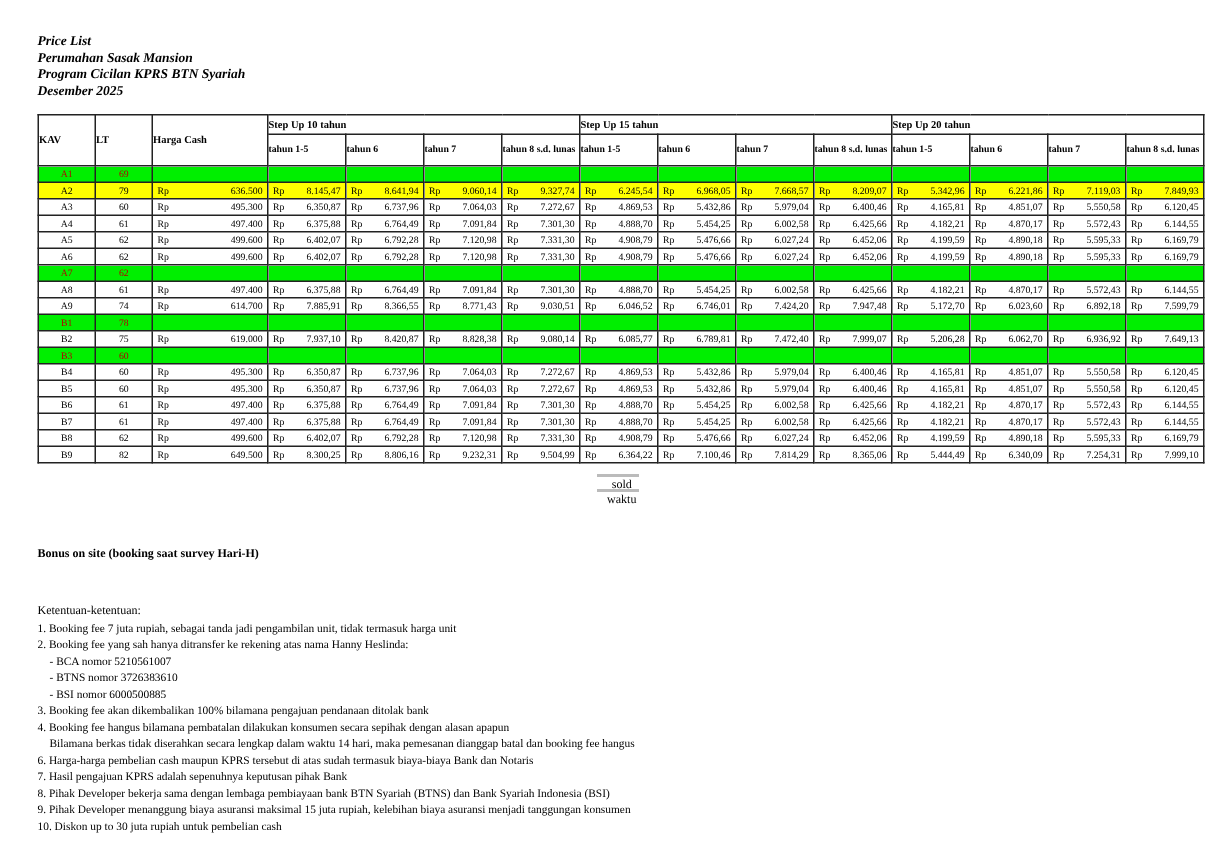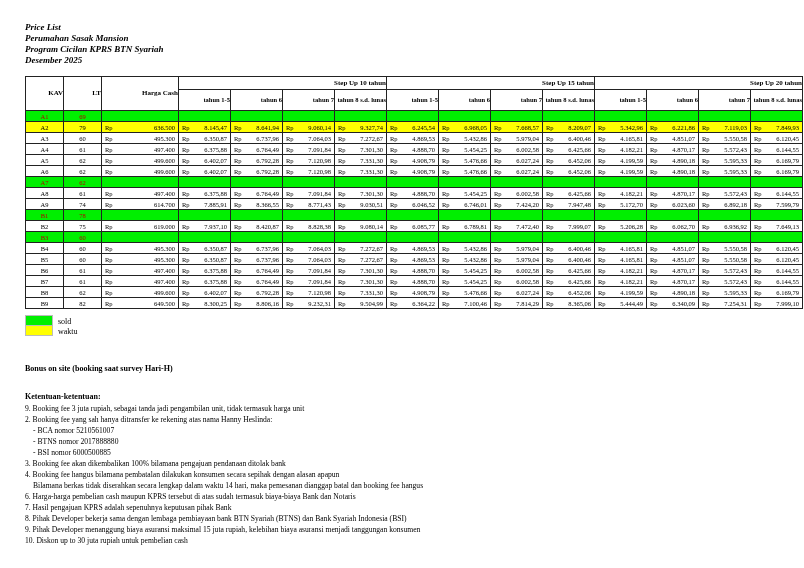--- a/index.html
+++ b/index.html
@@ -11,37 +11,37 @@
 
   
   .titleblock { margin-bottom:10px; }
   .titleblock div { font-size:9px; font-weight:bold; font-style:italic; line-height:11px; }
 
   
   table.price { border-collapse:collapse; table-layout:fixed; width:778px; font-size:7px; }
   table.price th, table.price td {
     border:1px solid #222; padding:0; overflow:hidden; white-space:nowrap;
   }
-  table.price th { font-weight:bold; text-align:right; line-height:1.15; padding:1px 0; }
+  table.price th { font-weight:bold; text-align:left; line-height:1.15; padding:1px 0; }
   tr.grouprow th { height:10px; }
   tr.subrow th { height:18px; white-space:normal; font-size:6.5px; }
   table.price td { height:10px; font-size:6.5px; }
   td.c { text-align:center; }
   .money { display:flex; justify-content:space-between; padding:0 3px; }
   tr.sold { background:#00ef00; color:#b30000; }
   tr.booked { background:#ffff00; color:#000; }
 
   
   .legend { margin-top:7px; font-size:8px; }
-  .legrow { display:flex; align-items:flex-end; height:10px; }
+  .legrow { display:flex; align-items:center; height:10px;flex-direction:column; }
   .swatch { width:26px; height:9px; display:inline-block; margin-right:5px; border:0.5px solid #bbb; }
 
   
   .bonus { margin-top:28px; font-size:8px; font-weight:bold; }
-  .terms-head { margin-top:19px; font-size:8px; font-weight:bold; }
+  .terms-head { margin-top:29px; font-size:8px; font-weight:normal; }
   .terms { margin-top:2px; font-size:7.6px; }
   .term { line-height:11px; padding-left:13px; text-indent:-13px; }
   .term-sub { line-height:11px; padding-left:8px; }
 </style>
 </head>
 <body>
 
 <div class="page">
 
   <div class="titleblock">
@@ -1321,24 +1321,24 @@
     <div class="legrow">
       <span class="swatch" style="background: rgb(255, 255, 0);"></span>
       <span>waktu</span>
     </div>
   </div>
 
   <div class="bonus">Bonus on site (booking saat survey Hari-H)</div>
 
   <div class="terms-head">Ketentuan-ketentuan:</div>
   <div class="terms">
-      <div class="term">9. Booking fee 3 juta rupiah, sebagai tanda jadi pengambilan unit, tidak termasuk harga unit</div>
+      <div class="term">1. Booking fee 7 juta rupiah, sebagai tanda jadi pengambilan unit, tidak termasuk harga unit</div>
       <div class="term">2. Booking fee yang sah hanya ditransfer ke rekening atas nama Hanny Heslinda:</div>
       <div class="term-sub">- BCA nomor 5210561007</div>
-      <div class="term-sub">- BTNS nomor 2017888880</div>
+      <div class="term-sub">- BTNS nomor 3726383610</div>
       <div class="term-sub">- BSI nomor 6000500885</div>
       <div class="term">3. Booking fee akan dikembalikan 100% bilamana pengajuan pendanaan ditolak bank</div>
       <div class="term">4. Booking fee hangus bilamana pembatalan dilakukan konsumen secara sepihak dengan alasan apapun</div>
       <div class="term-sub">Bilamana berkas tidak diserahkan secara lengkap dalam waktu 14 hari, maka pemesanan dianggap batal dan booking fee hangus</div>
       <div class="term">6. Harga-harga pembelian cash maupun KPRS tersebut di atas sudah termasuk biaya-biaya Bank dan Notaris</div>
       <div class="term">7. Hasil pengajuan KPRS adalah sepenuhnya keputusan pihak Bank</div>
       <div class="term">8. Pihak Developer bekerja sama dengan lembaga pembiayaan bank BTN Syariah (BTNS) dan Bank Syariah Indonesia (BSI)</div>
       <div class="term">9. Pihak Developer menanggung biaya asuransi maksimal 15 juta rupiah, kelebihan biaya asuransi menjadi tanggungan konsumen</div>
       <div class="term">10. Diskon up to 30 juta rupiah untuk pembelian cash</div>
     </div>

